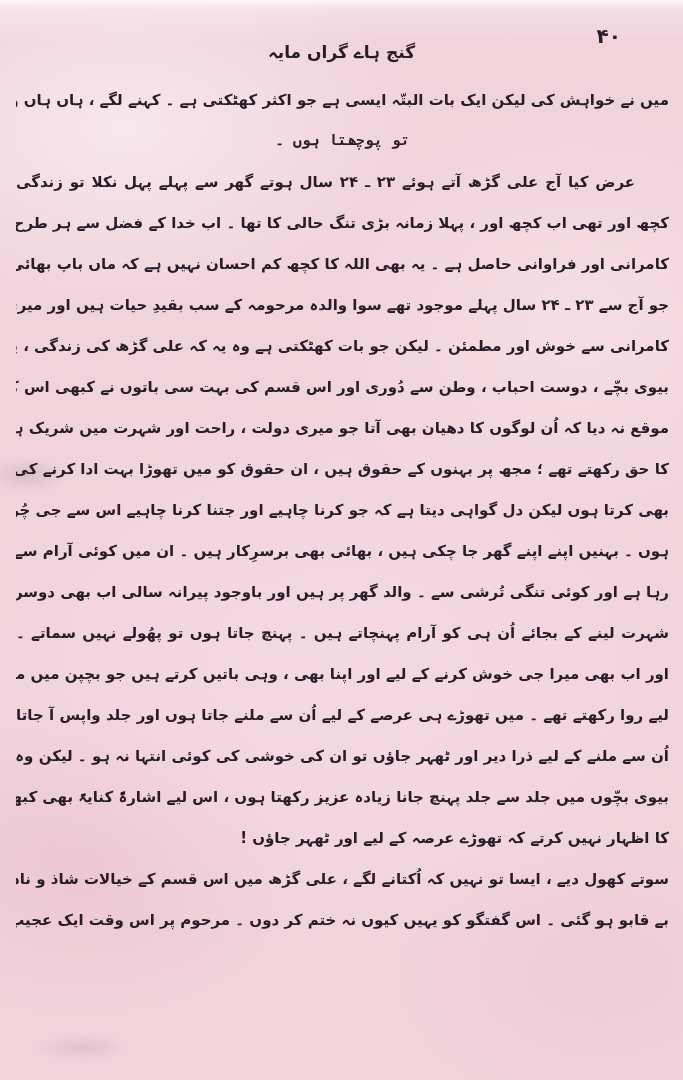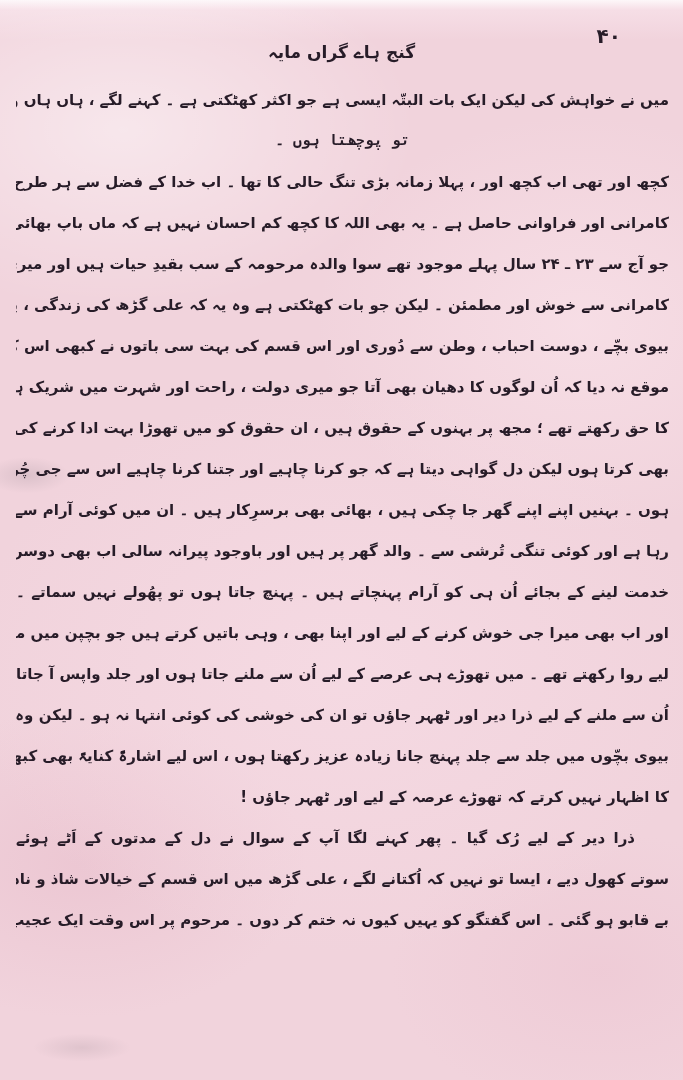--- a/index.html
+++ b/index.html
@@ -81,34 +81,34 @@
 
 <div class="page">
 
   <div class="corner-mark">۴۰</div>
 
   <div class="page-title">گنج ہاے گراں مایہ</div>
 
   <div class="content">
     <div class="line">میں نے خواہش کی لیکن ایک بات البتّہ ایسی ہے جو اکثر کھٹکتی ہے ۔ کہنے لگے ، ہاں ہاں وہی</div>
     <div class="line center">تو پوچھتا ہوں ۔</div>
+    <div class="line indent">عرض کیا آج علی گڑھ آتے ہوئے ۲۳ ـ ۲۴ سال ہوتے گھر سے پہلے پہل نکلا تو زندگی</div>
     <div class="line">کچھ اور تھی اب کچھ اور ، پہلا زمانہ بڑی تنگ حالی کا تھا ۔ اب خدا کے فضل سے ہر طرح کی</div>
     <div class="line">کامرانی اور فراوانی حاصل ہے ۔ یہ بھی اللہ کا کچھ کم احسان نہیں ہے کہ ماں باپ بھائی بہن</div>
     <div class="line">جو آج سے ۲۳ ـ ۲۴ سال پہلے موجود تھے سوا والدہ مرحومہ کے سب بقیدِ حیات ہیں اور میری</div>
     <div class="line">کامرانی سے خوش اور مطمئن ۔ لیکن جو بات کھٹکتی ہے وہ یہ کہ علی گڑھ کی زندگی ، یہاں کی ہماہمی</div>
     <div class="line">بیوی بچّے ، دوست احباب ، وطن سے دُوری اور اس قسم کی بہت سی باتوں نے کبھی اس کا</div>
     <div class="line">موقع نہ دیا کہ اُن لوگوں کا دھیان بھی آتا جو میری دولت ، راحت اور شہرت میں شریک ہونے</div>
     <div class="line">کا حق رکھتے تھے ؛ مجھ پر بہنوں کے حقوق ہیں ، ان حقوق کو میں تھوڑا بہت ادا کرنے کی کوشش</div>
     <div class="line">بھی کرتا ہوں لیکن دل گواہی دیتا ہے کہ جو کرنا چاہیے اور جتنا کرنا چاہیے اس سے جی چُراتا</div>
     <div class="line">ہوں ۔ بہنیں اپنے اپنے گھر جا چکی ہیں ، بھائی بھی برسرِکار ہیں ۔ ان میں کوئی آرام سے بسر کر</div>
     <div class="line">رہا ہے اور کوئی تنگی تُرشی سے ۔ والد گھر پر ہیں اور باوجود پیرانہ سالی اب بھی دوسروں سے</div>
-    <div class="line">خدمت لینے کے بجائے اُن ہی کو آرام پہنچاتے ہیں ۔ پہنچ جاتا ہوں تو پھُولے نہیں سماتے ۔</div>
+    <div class="line">شہرت لینے کے بجائے اُن ہی کو آرام پہنچاتے ہیں ۔ پہنچ جاتا ہوں تو پھُولے نہیں سماتے ۔</div>
     <div class="line">اور اب بھی میرا جی خوش کرنے کے لیے اور اپنا بھی ، وہی باتیں کرتے ہیں جو بچپن میں میرے</div>
     <div class="line">لیے روا رکھتے تھے ۔ میں تھوڑے ہی عرصے کے لیے اُن سے ملنے جاتا ہوں اور جلد واپس آ جاتا ہوں ۔ اگر</div>
     <div class="line">اُن سے ملنے کے لیے ذرا دیر اور ٹھہر جاؤں تو ان کی خوشی کی کوئی انتہا نہ ہو ۔ لیکن وہ جانتے ہیں کہ میں</div>
     <div class="line">بیوی بچّوں میں جلد سے جلد پہنچ جانا زیادہ عزیز رکھتا ہوں ، اس لیے اشارۃً کنایۃً بھی کبھی اس</div>
     <div class="line end-short">کا اظہار نہیں کرتے کہ تھوڑے عرصہ کے لیے اور ٹھہر جاؤں !</div>
-    <div class="line indent">ذرا دیر کے لیے رُک گیا ۔ پھر کہنے لگا آپ کے سوال نے دل کے مدتوں کے اَٹے ہوئے</div>
     <div class="line">سوتے کھول دیے ، ایسا تو نہیں کہ اُکتانے لگے ، علی گڑھ میں اس قسم کے خیالات شاذ و نادر ہی</div>
     <div class="line">بے قابو ہو گئی ۔ اس گفتگو کو یہیں کیوں نہ ختم کر دوں ۔ مرحوم پر اس وقت ایک عجیب سی کیفیت</div>
   </div>
 
 </div>
 
 </body></html>

